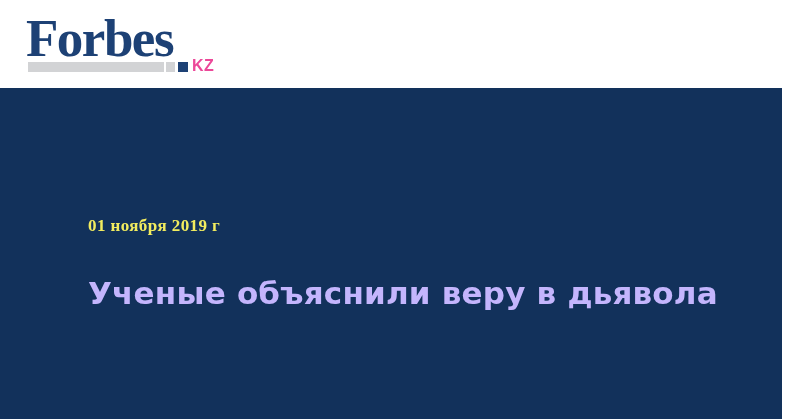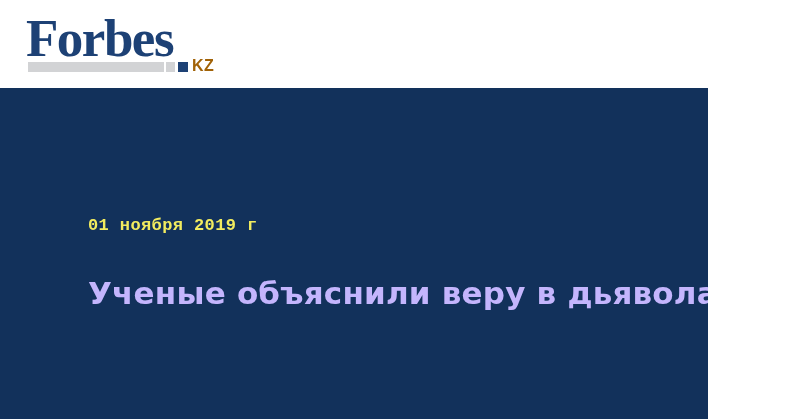--- a/index.html
+++ b/index.html
@@ -8,21 +8,21 @@
   }
   body {
     width: 800px;
     height: 419px;
     background: #ffffff;
     font-family: "Liberation Sans", sans-serif;
     overflow: hidden;
   }
   .page {
     position: relative;
-    width: 708px;
+    width: 782px;
     height: 419px;
     overflow: hidden;
     background: #ffffff;
   }
 
   
   .site-header {
     position: absolute;
     left: 0;
     top: 0;
@@ -75,37 +75,37 @@
   }
   .logo-kz {
     position: absolute;
     left: 166px;
     top: 46px;
     font-family: "Liberation Sans", sans-serif;
     font-weight: bold;
     font-size: 16px;
     line-height: 16px;
     letter-spacing: 0.5px;
-    color: #a16207;
+    color: #ec4899;
   }
 
   
   .article-banner {
     position: absolute;
     left: 0;
     top: 88px;
     width: 800px;
     height: 331px;
     background: #12315b;
   }
   .article-date {
     position: absolute;
     left: 88px;
     top: 127px;
-    font-family: Liberation Mono, monospace;
+    font-family: Liberation Serif, serif;
     font-weight: bold;
     font-size: 17px;
     line-height: 22px;
     letter-spacing: 0.4px;
     color: #f2ec5f;
     white-space: nowrap;
     text-align: center;
   }
   .article-title {
     position: absolute;

